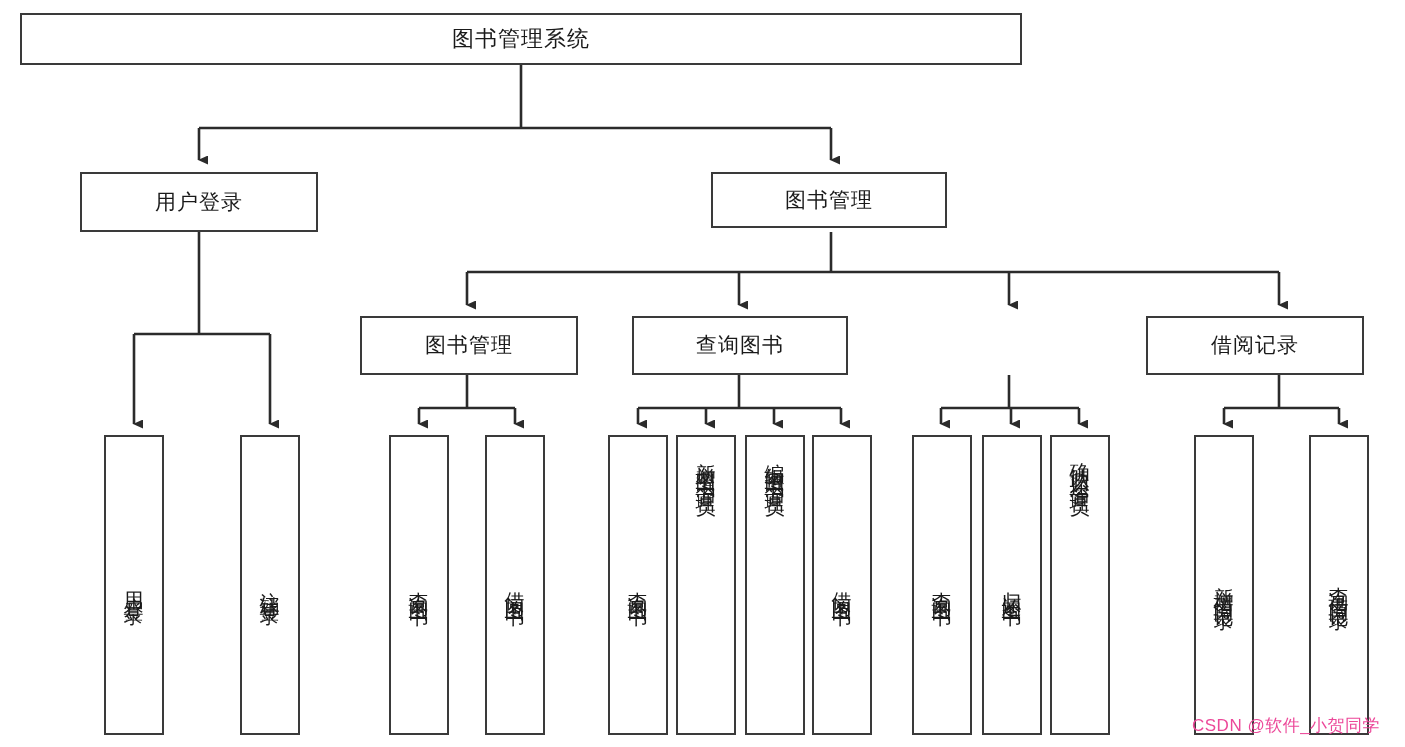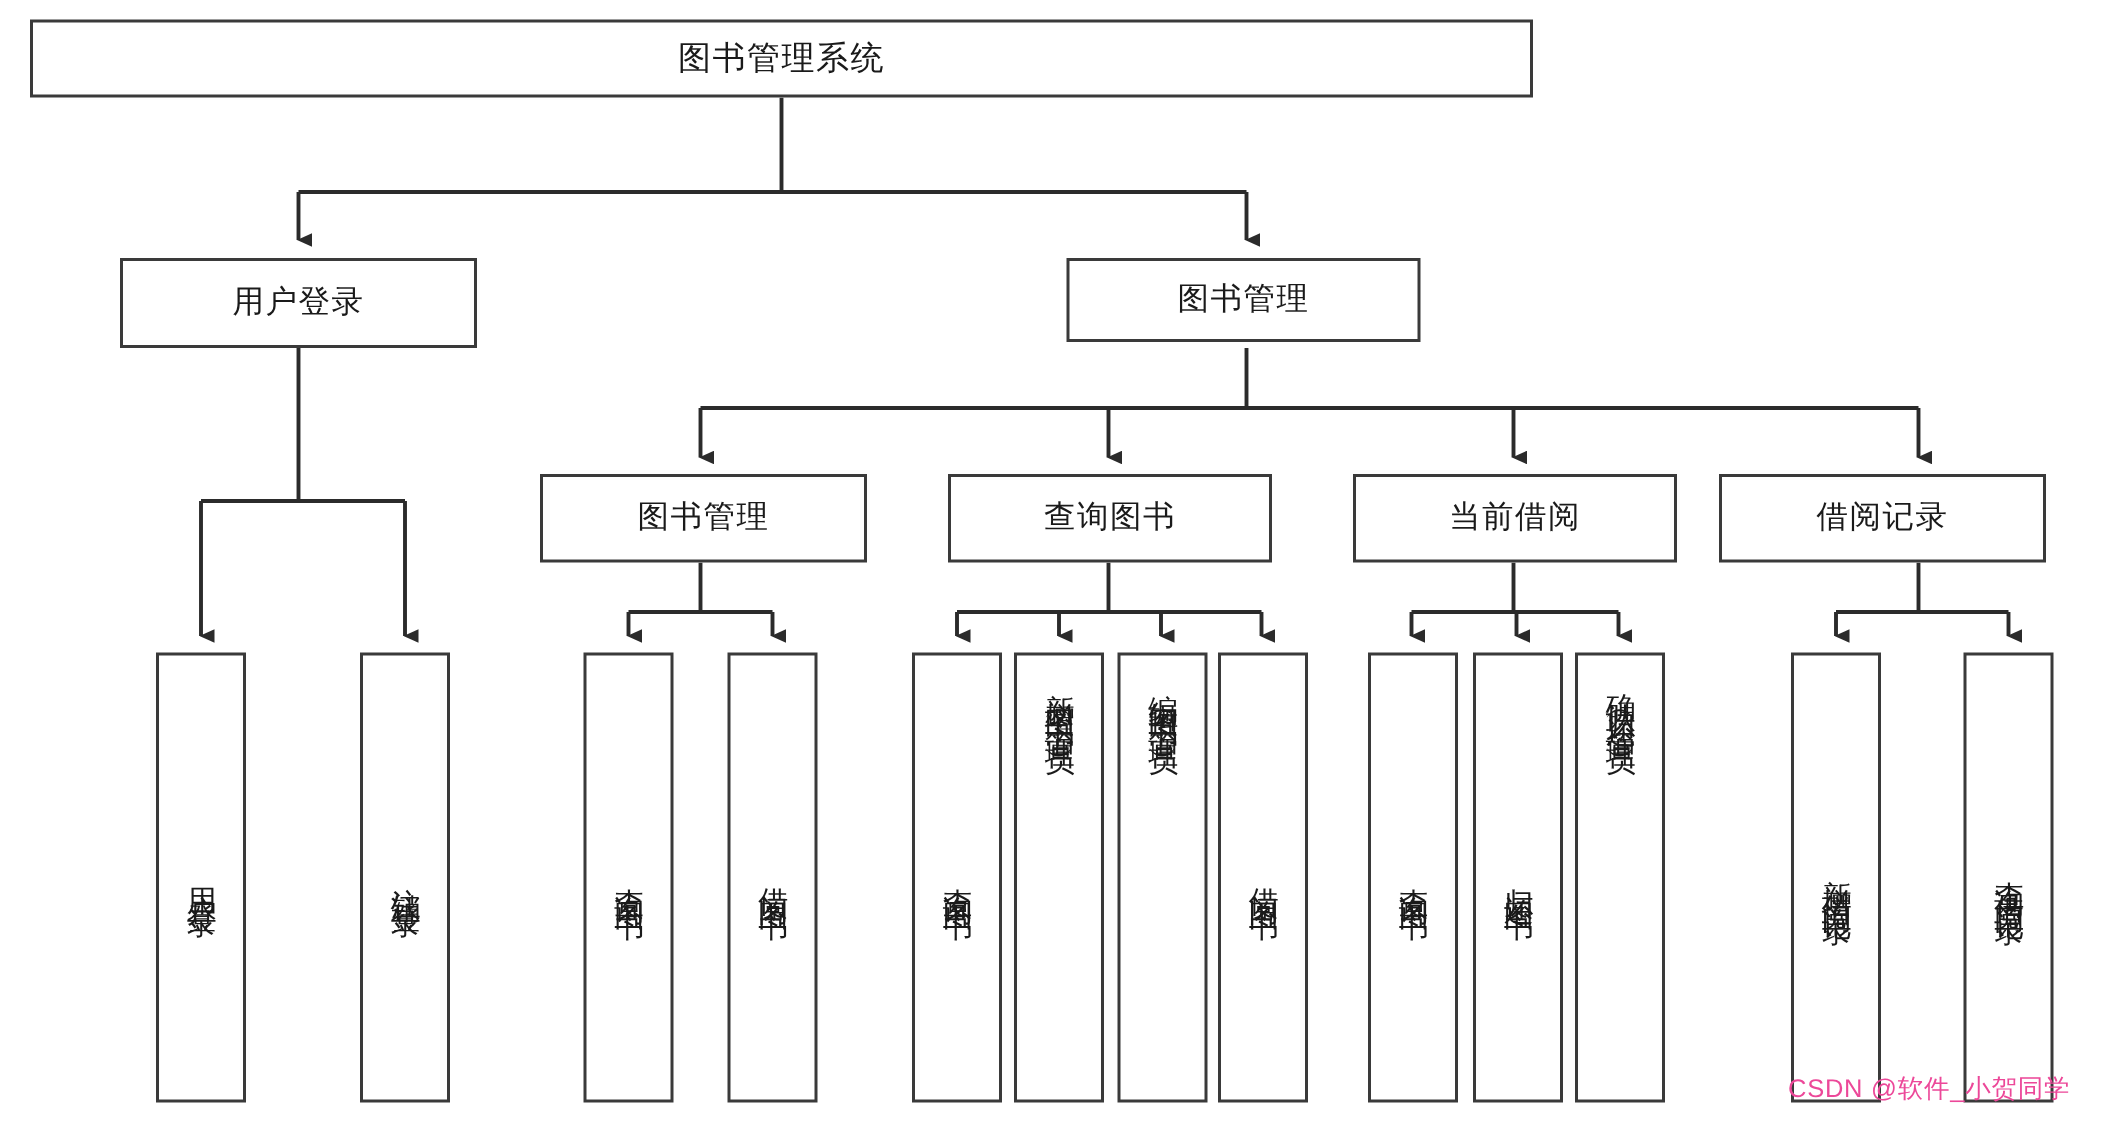--- a/index.html
+++ b/index.html
@@ -146,23 +146,20 @@
   </div>
 
   <div class="node" style="left:360px; top:316px; width:218px; height:59px;">
     <span class="label">图书管理</span>
   </div>
 
   <div class="node" style="left:632px; top:316px; width:216px; height:59px;">
     <span class="label">查询图书</span>
   </div>
 
-  <div class="node" style="left:902px; top:316px; width:216px; height:59px;">
-    <span class="label">当前借阅</span>
-  </div>
 
   <div class="node" style="left:1146px; top:316px; width:218px; height:59px;">
     <span class="label">借阅记录</span>
   </div>
 
   <div class="node leaf" style="left:104px; top:435px; width:60px; height:300px;">
     <div class="leaf-inner">
       <span class="label">用户登录</span>
     </div>
   </div>

